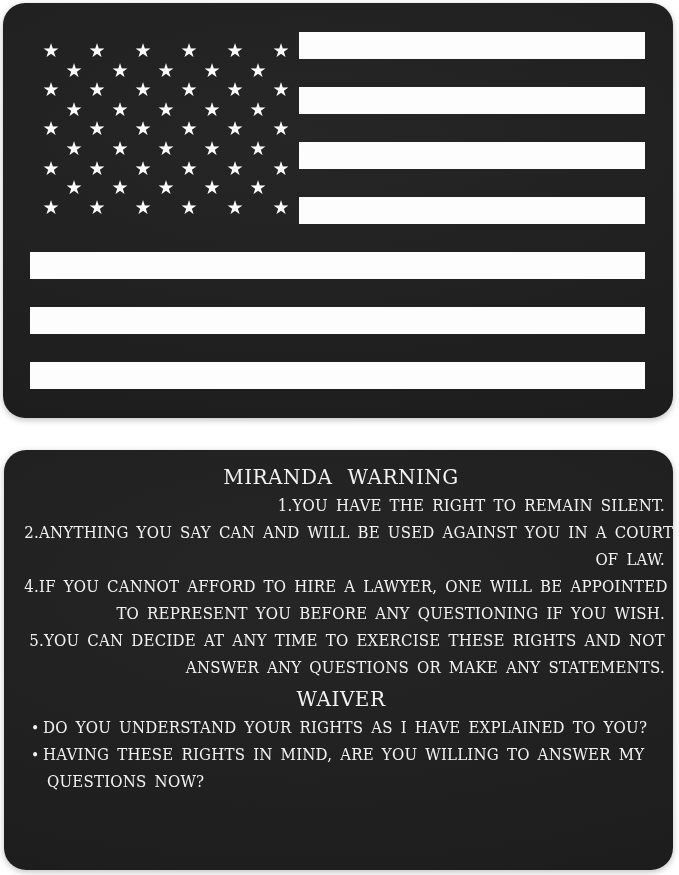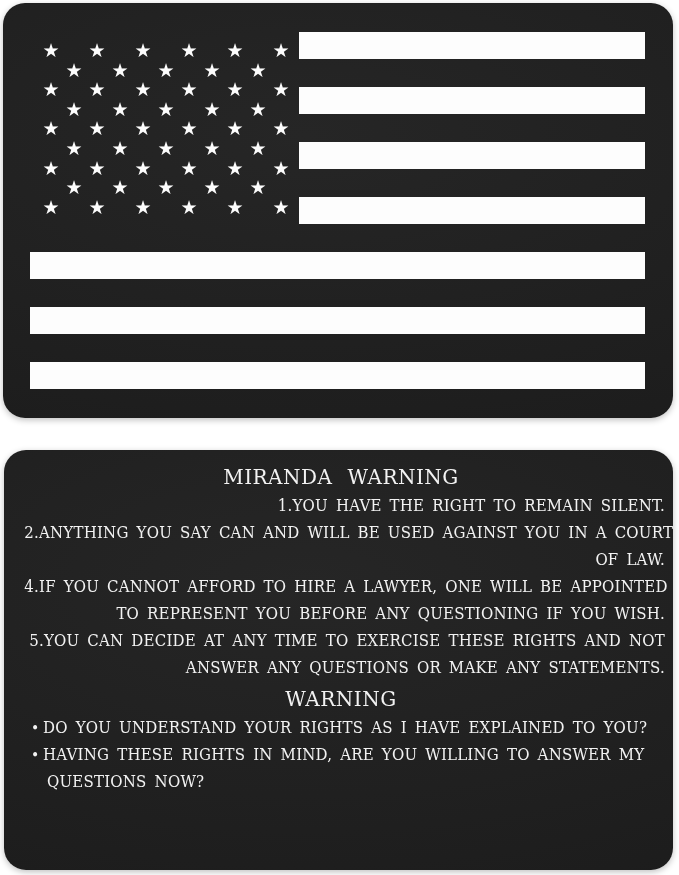--- a/index.html
+++ b/index.html
@@ -155,21 +155,21 @@
       <div class="item">
         <div class="line"><span class="num">4.</span><span>IF YOU CANNOT AFFORD TO HIRE A LAWYER, ONE WILL BE APPOINTED</span></div>
         <div class="line">TO REPRESENT YOU BEFORE ANY QUESTIONING IF YOU WISH.</div>
       </div>
 
       <div class="item">
         <div class="line"><span class="num">5.</span><span>YOU CAN DECIDE AT ANY TIME TO EXERCISE THESE RIGHTS AND NOT</span></div>
         <div class="line">ANSWER ANY QUESTIONS OR MAKE ANY STATEMENTS.</div>
       </div>
 
-      <div class="m-title waiver">WARNING</div>
+      <div class="m-title waiver">WAIVER</div>
 
       <div class="bullet-item">
         <div class="line"><span class="b-dot">•</span><span>DO YOU UNDERSTAND YOUR RIGHTS AS I HAVE EXPLAINED TO YOU?</span></div>
       </div>
 
       <div class="bullet-item">
         <div class="line"><span class="b-dot">•</span><span>HAVING THESE RIGHTS IN MIND, ARE YOU WILLING TO ANSWER MY</span></div>
         <div class="line">QUESTIONS NOW?</div>
       </div>
 

